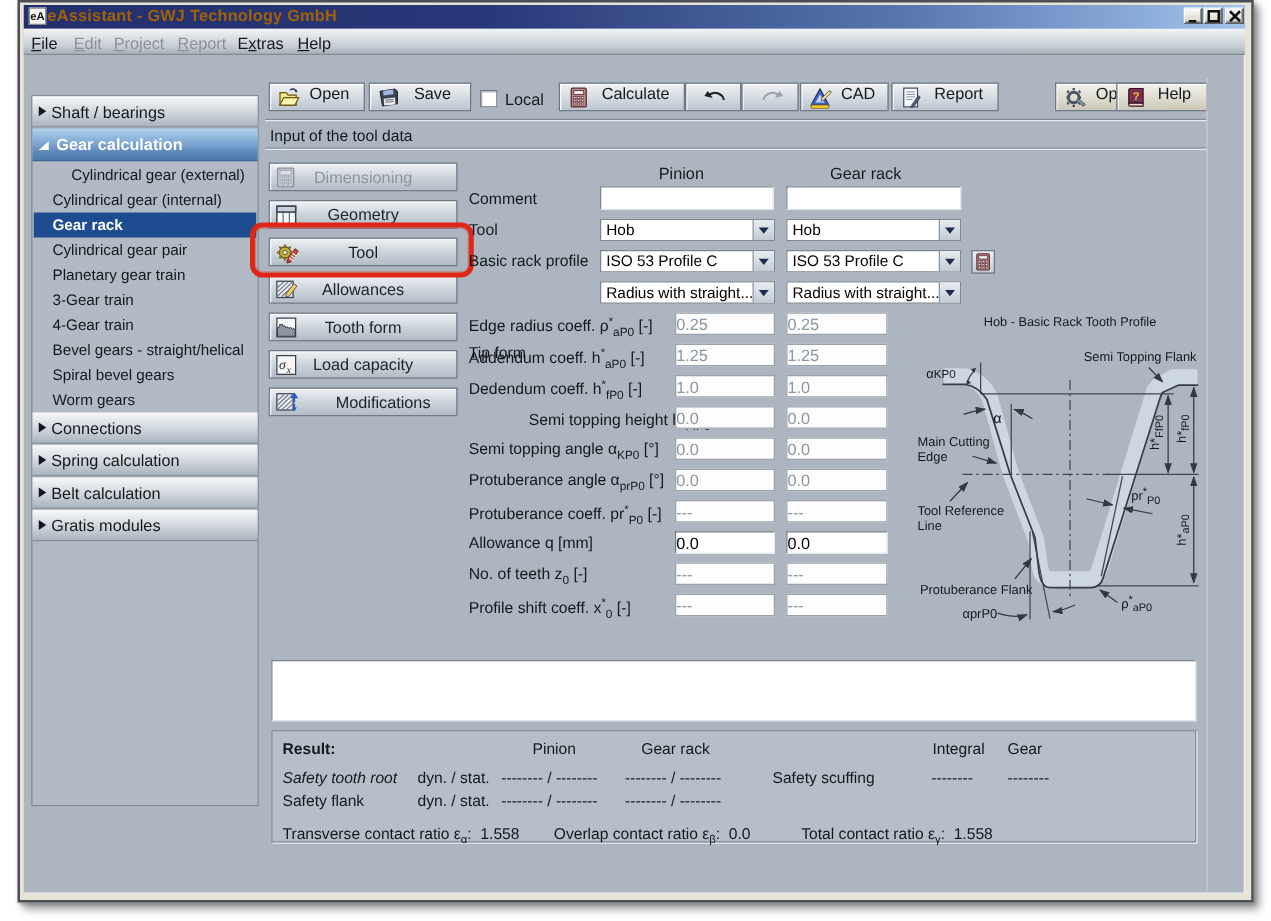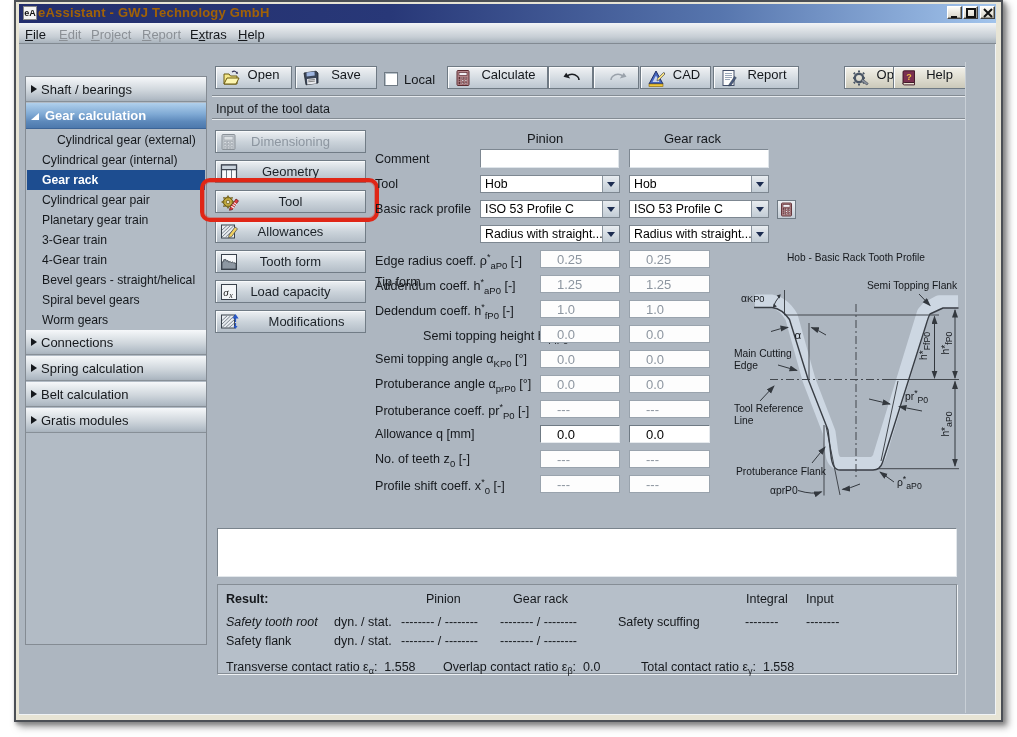--- a/index.html
+++ b/index.html
@@ -65,21 +65,21 @@
 .fbtn .ic{position:absolute;left:3px;top:1px;}
 #redring{left:200px;top:178px;width:179px;height:44px;border:4px solid #e02616;border-radius:10px;box-shadow:inset 0 0 0 1px rgba(224,38,22,.35);}
 
 
 .flabel{position:absolute;left:375px;font-size:12.6px;white-space:nowrap;}
 .flabel sup{font-size:9px;vertical-align:5px;letter-spacing:0;}
 .flabel sub{font-size:9.5px;vertical-align:-4px;}
 .tinput{position:absolute;height:19px;background:#fff;border:1px solid #7d8791;
   border-bottom-color:#dfe5ea;border-right-color:#dfe5ea;}
 .ninput{position:absolute;height:18px;background:#fdfdfd;border:1px solid #99a3ad;
-  font-size:13px;color:#8d96a0;line-height:17px;padding-left:16px;}
+  font-size:13px;color:#8d96a0;line-height:17px;padding-left:0;}
 .en{color:#000;border-color:#6f7a84;border-bottom-color:#e6eaee;border-right-color:#e6eaee;background:#fff;}
 .combo{position:absolute;height:18px;background:#fff;border:1px solid #7d8791;
   font-size:12.3px;line-height:17px;padding-left:4px;color:#000;}
 .combo .arr{position:absolute;right:0;top:0;width:17px;height:16px;
   background:linear-gradient(#e8ecf0,#c2ccd5);border-left:1px solid #8a949e;}
 .combo .arr:after{content:"";position:absolute;left:4px;top:5.5px;width:0;height:0;
   border-top:5px solid #1c2c50;border-left:4.5px solid transparent;border-right:4.5px solid transparent;}
 
 
 #whitebox{left:217px;top:528px;width:740px;height:49px;background:#ffffff;
@@ -426,21 +426,21 @@
     </g>
   </svg>
 
   <div class="abs" style="left:965px;top:62px;width:1px;height:651px;background:#c8cfd6;"></div>
   <div class="abs" id="whitebox"></div>
   <div class="abs" id="result">
     <div class="rtext" style="left:8px;top:7px;font-weight:bold;">Result:</div>
     <div class="rtext" style="left:208px;top:7px;">Pinion</div>
     <div class="rtext" style="left:295px;top:7px;">Gear rack</div>
     <div class="rtext" style="left:528px;top:7px;">Integral</div>
-    <div class="rtext" style="left:588px;top:7px;">Input</div>
+    <div class="rtext" style="left:588px;top:7px;">Gear</div>
     <div class="rtext" style="left:8px;top:30px;font-style:italic;">Safety tooth root</div>
     <div class="rtext" style="left:116px;top:30px;">dyn. / stat.</div>
     <div class="rtext" style="left:183px;top:30px;">-------- / --------</div>
     <div class="rtext" style="left:282px;top:30px;">-------- / --------</div>
     <div class="rtext" style="left:400px;top:30px;">Safety scuffing</div>
     <div class="rtext" style="left:527px;top:30px;">--------</div>
     <div class="rtext" style="left:588px;top:30px;">--------</div>
     <div class="rtext" style="left:8px;top:49px;">Safety flank</div>
     <div class="rtext" style="left:116px;top:49px;">dyn. / stat.</div>
     <div class="rtext" style="left:183px;top:49px;">-------- / --------</div>

